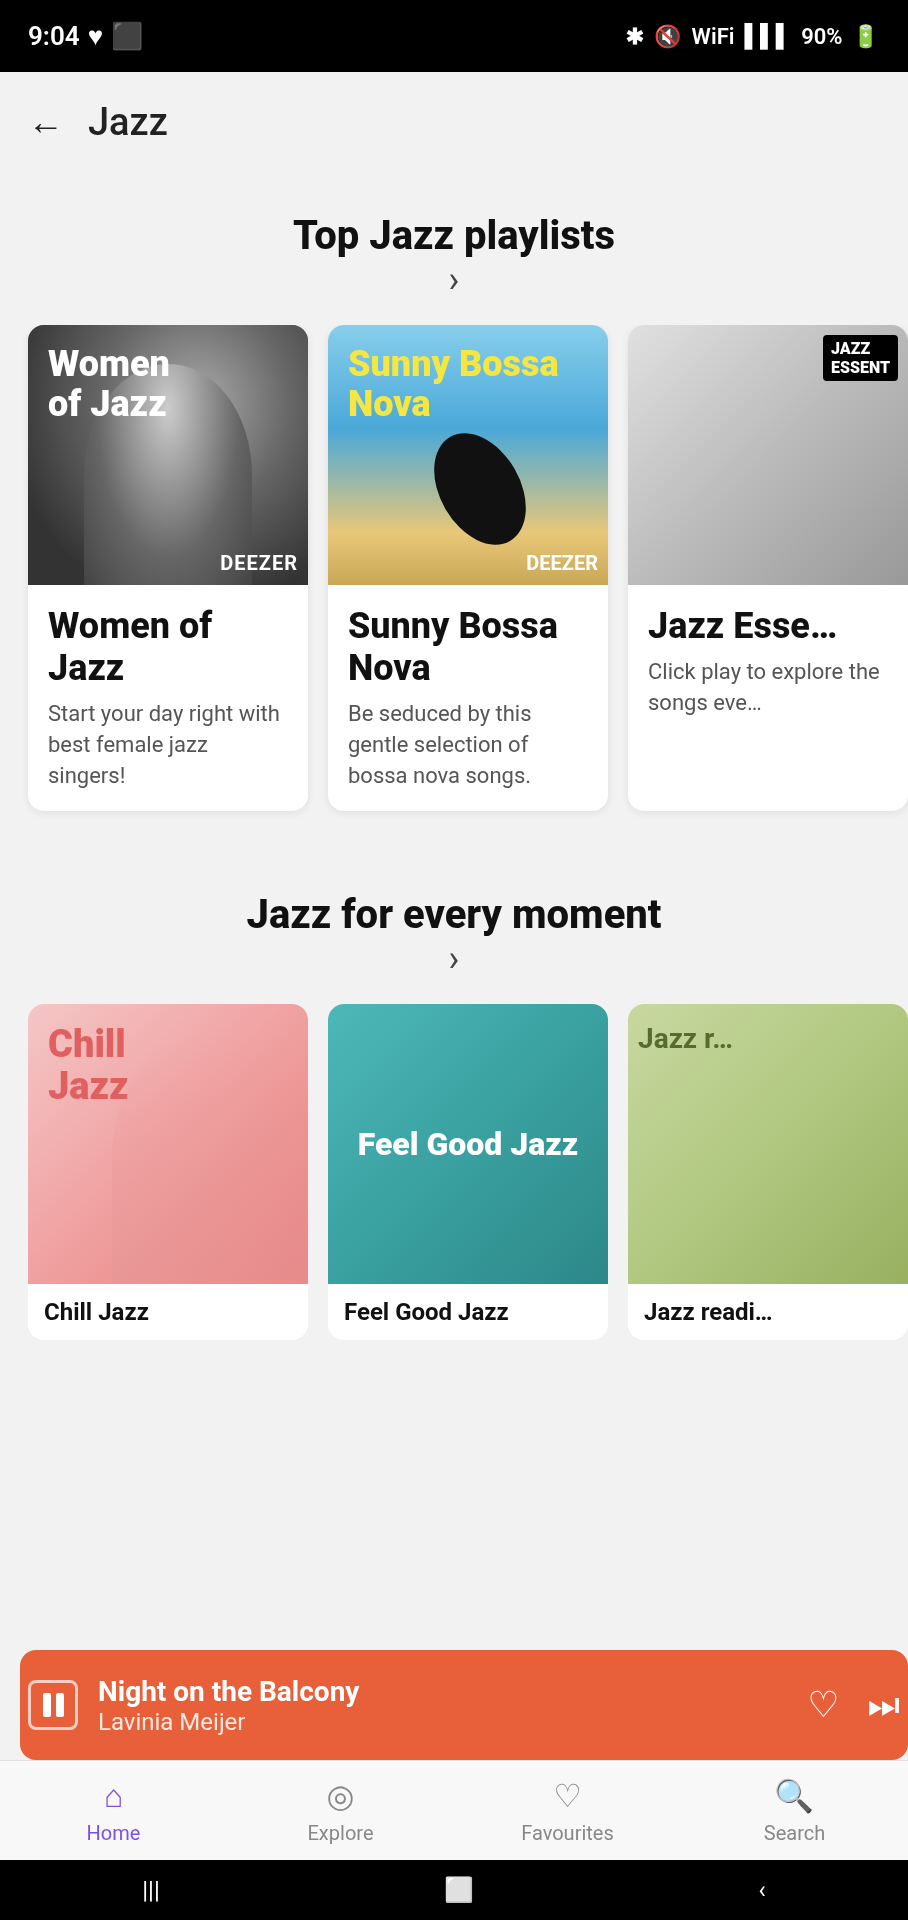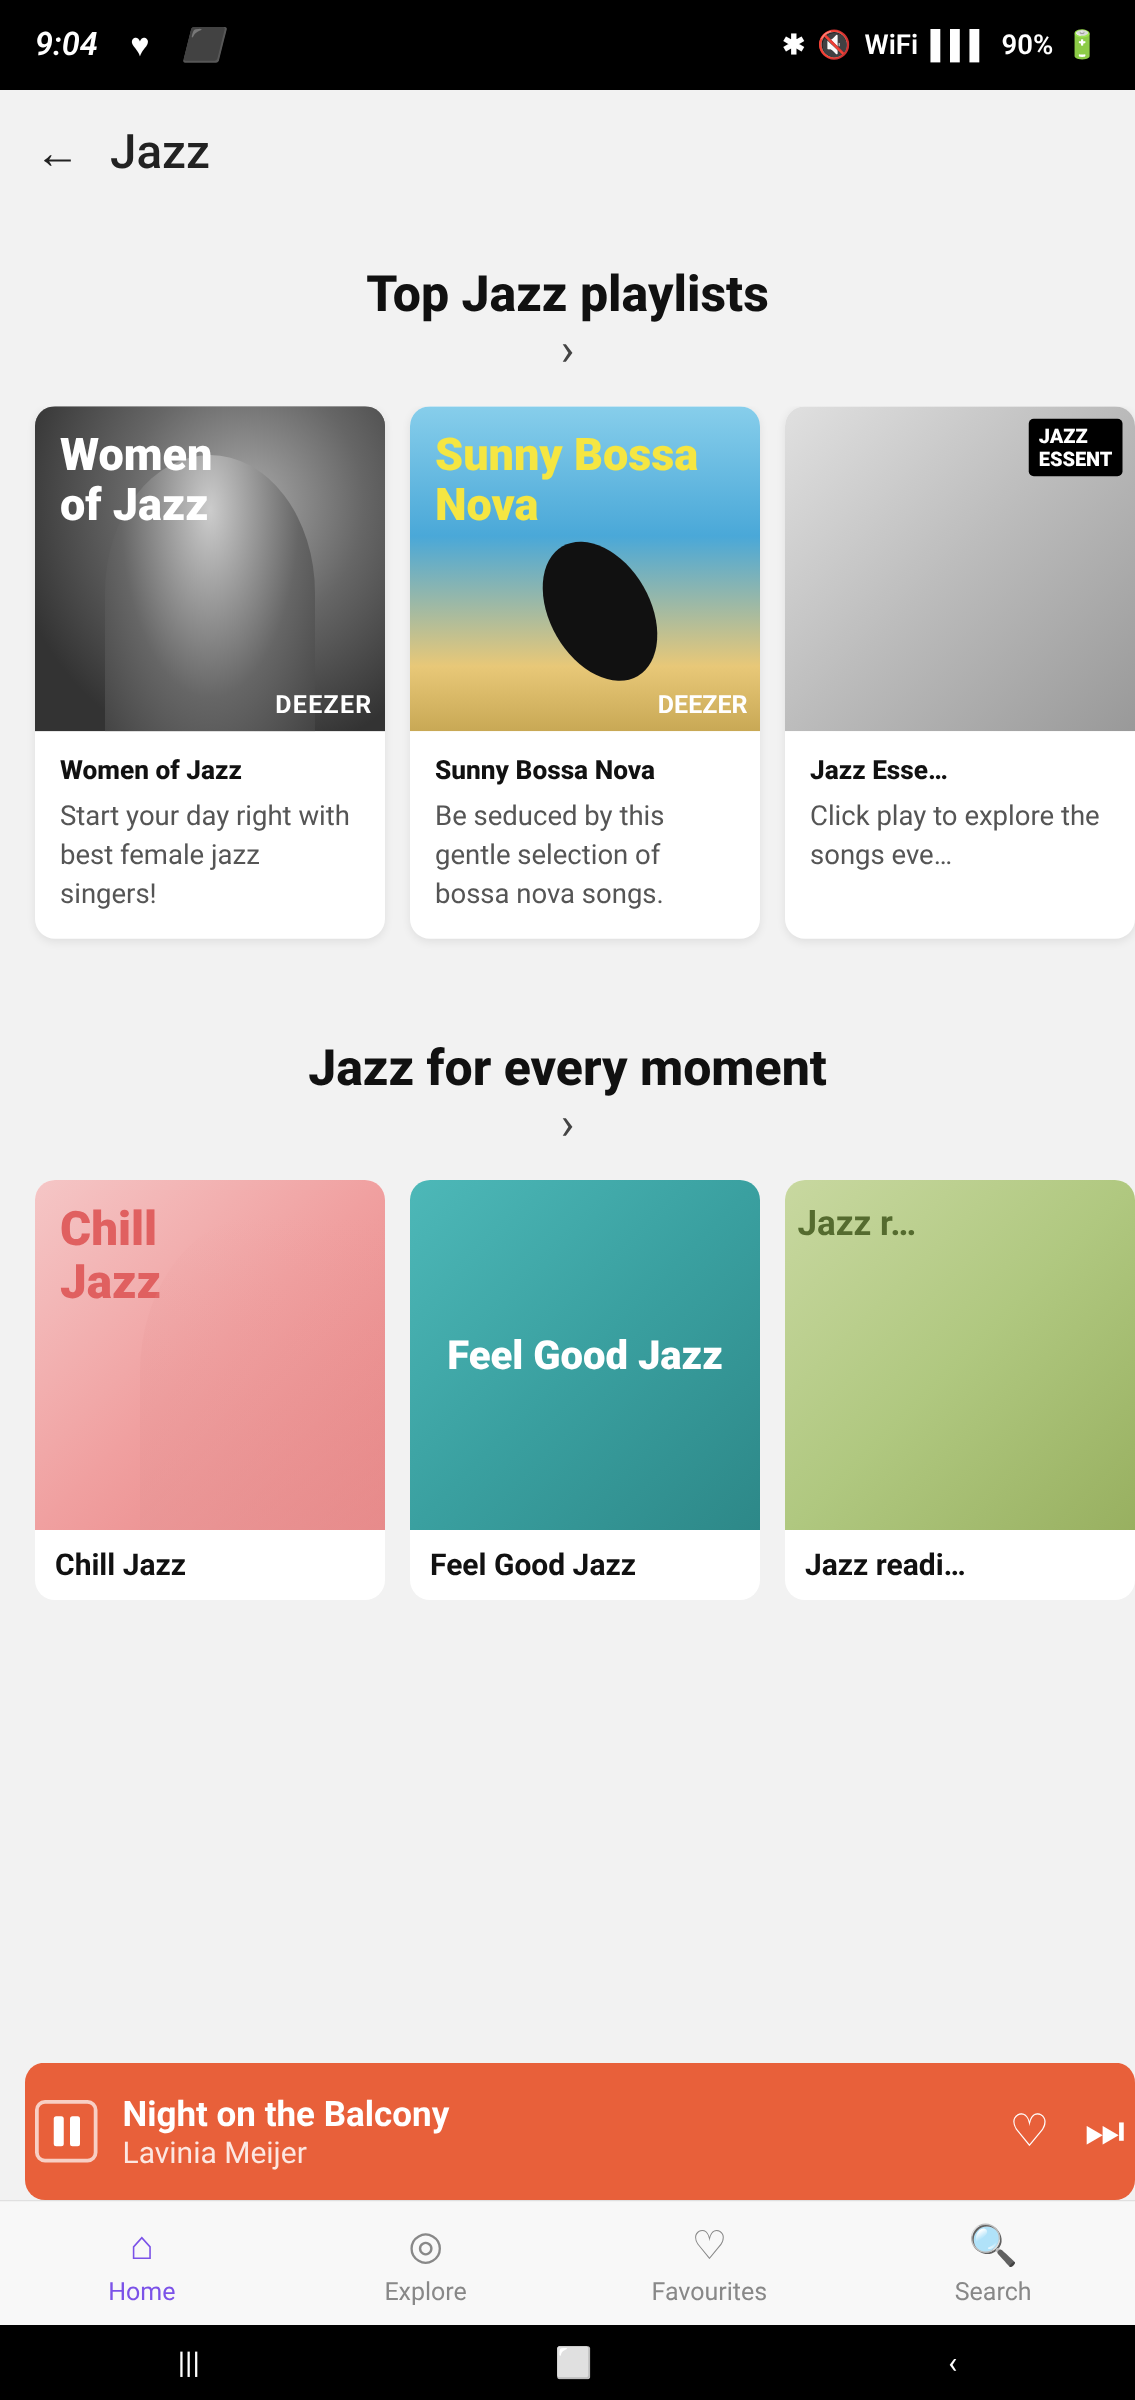--- a/index.html
+++ b/index.html
@@ -20,21 +20,21 @@
       height: 72px;
       background: #000;
       display: flex;
       align-items: center;
       justify-content: space-between;
       padding: 0 28px;
       color: #fff;
       font-size: 26px;
       font-weight: 600;
     }
-    .status-left { display: flex; align-items: center; gap: 26px; font-style: italic; }
+    .status-left { display: flex; align-items: center; gap: 8px; }
     .status-right { display: flex; align-items: center; gap: 10px; font-size: 22px; }
 
     
     .top-nav {
       width: 100%;
       height: 100px;
       background: #f2f2f2;
       display: flex;
       align-items: center;
       padding: 0 28px;
@@ -178,21 +178,21 @@
       font-size: 16px;
       font-weight: 900;
       padding: 4px 8px;
       border-radius: 4px;
     }
 
     .card-body {
       padding: 20px;
     }
     .card-name {
-      font-size: 21px;
+      font-size: 36px;
       font-weight: 800;
       color: #111;
       margin-bottom: 10px;
     }
     .card-desc {
       font-size: 22px;
       color: #555;
       line-height: 1.4;
     }
 

